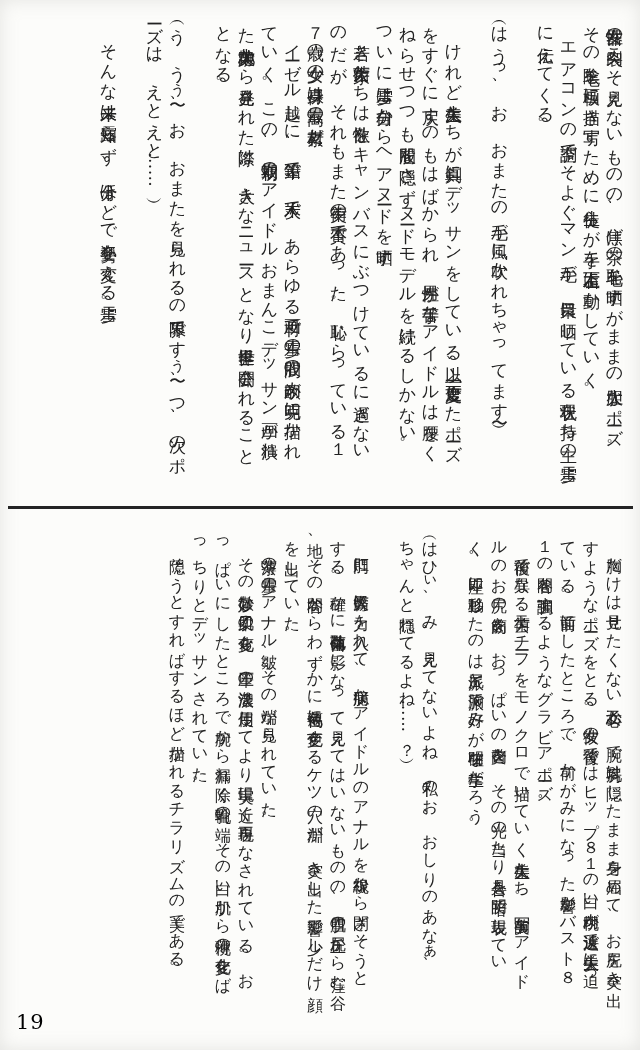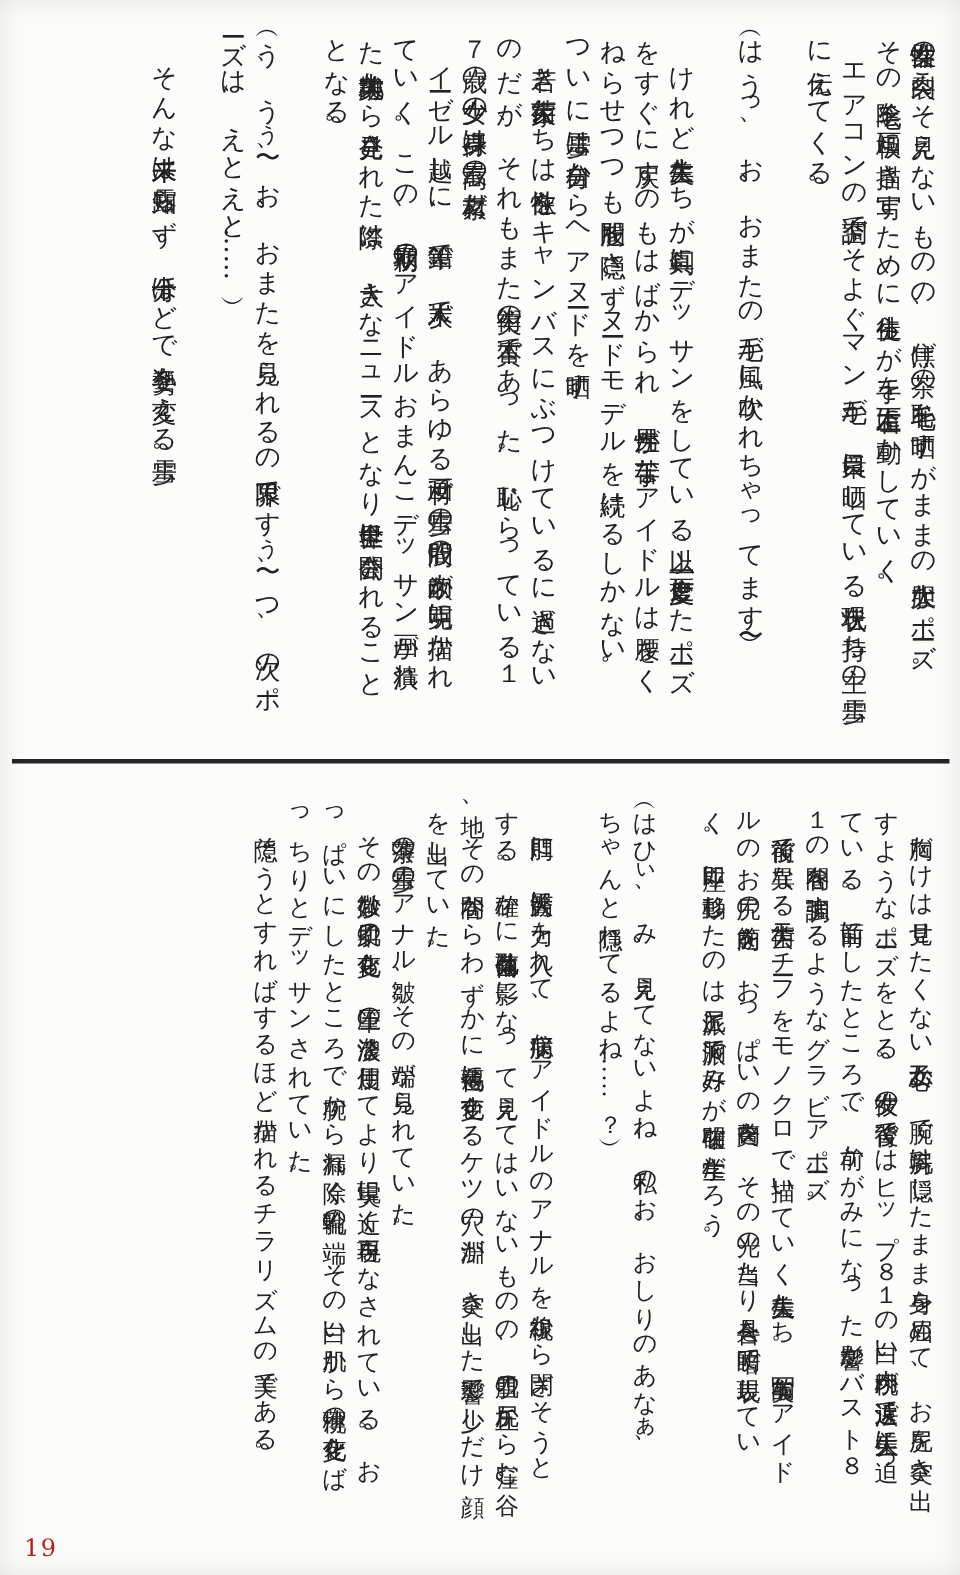--- a/index.html
+++ b/index.html
@@ -55,25 +55,24 @@
     top: 506px;
     left: 8px;
     width: 625px;
     height: 3px;
     background: #242424;
   }
   .page-number {
     position: absolute;
     left: 16px;
     top: 1010px;
-    font-size: 16px;
+    font-size: 21px;
     letter-spacing: 1px;
-    color: #b91c1c;
+    color: #000000;
     writing-mode: horizontal-tb;
-    margin-top: 12px;
   }
 </style>
 </head>
 <body>
 
 <div class="page" style="background: rgb(252, 252, 250); color: rgb(34, 34, 34);">
   <section class="text-block top">
       <p>女性器の肉裂こそ見えないものの、焦げ茶の恥毛を晒すがままの大胆なポーズ。その陰毛を画板に描き写すために生徒らが手を上下左右に動かしていく。</p>
       <p class="indent">エアコンの空調でそよぐマン毛が、衆目に晒している現状を持ち主の雪歩に伝えてくる。</p>
       <p class="gap">（はうっ、お、おまたの毛が風に吹かれちゃってます〜）</p>

